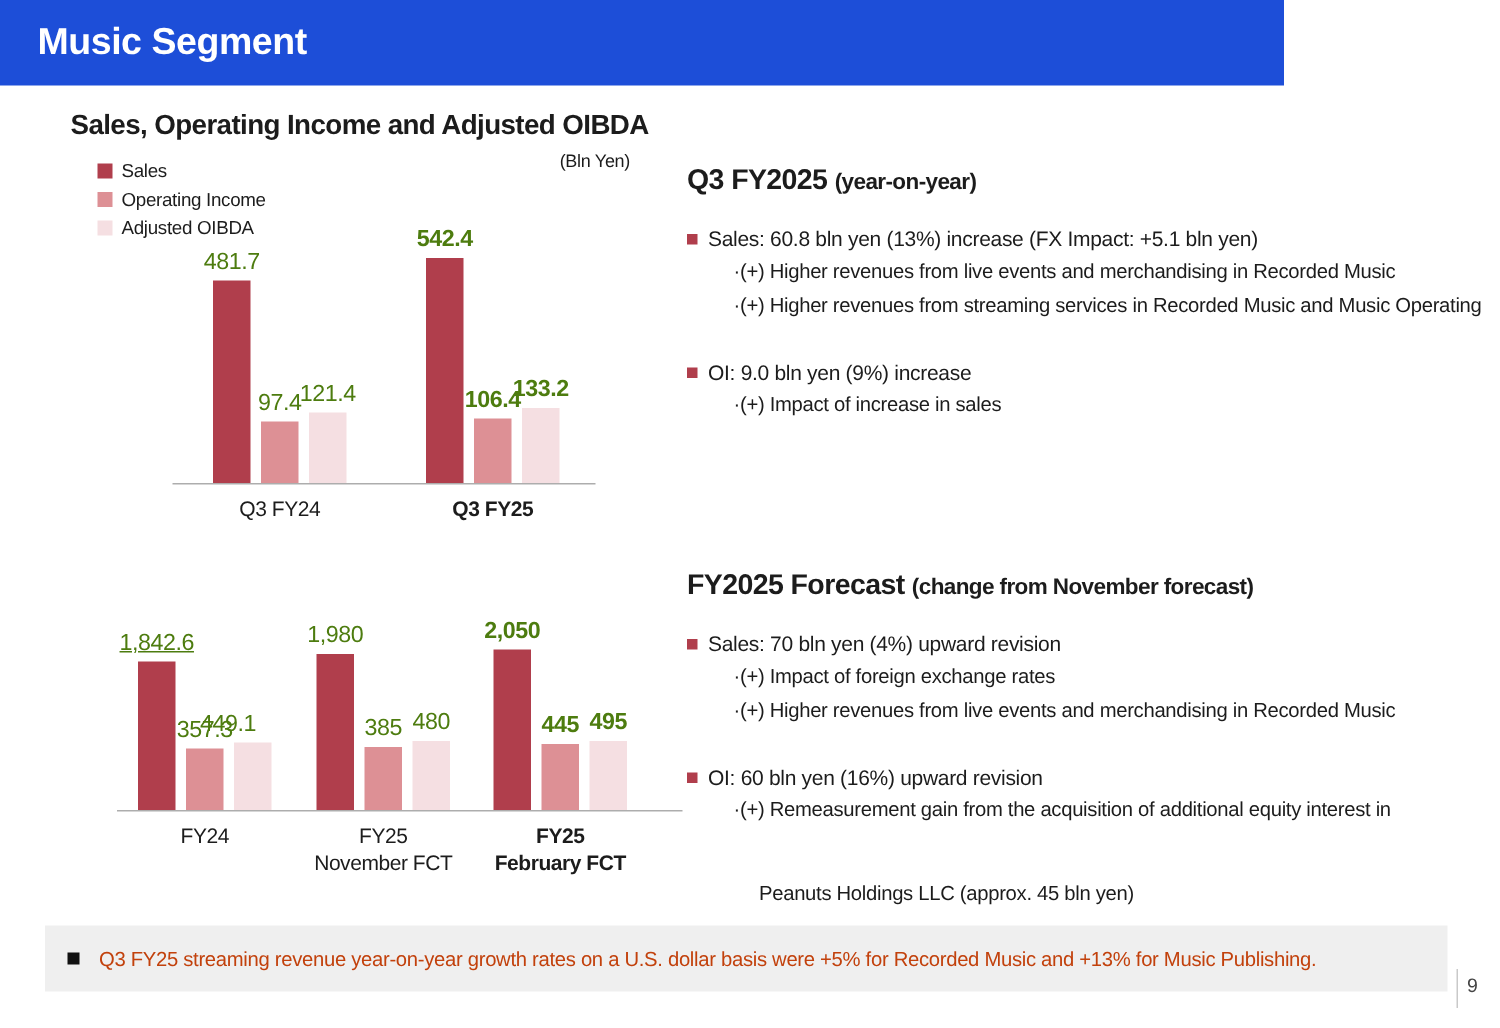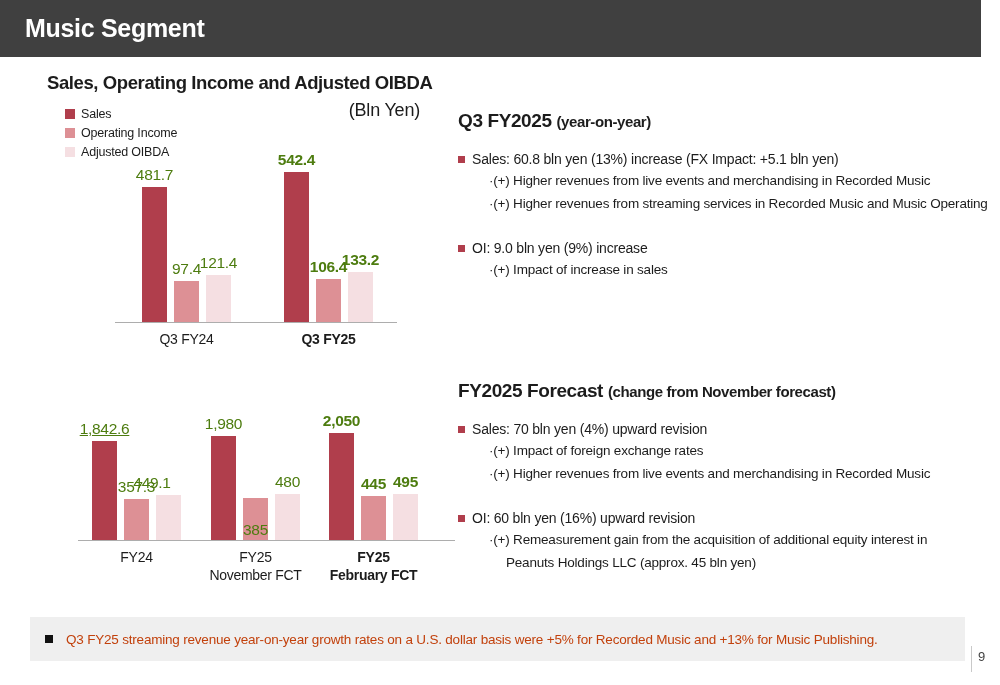--- a/index.html
+++ b/index.html
@@ -1,49 +1,49 @@
 <!DOCTYPE html>
 <html><head>
 <meta charset="utf-8">
 <style>
   html,body{margin:0;padding:0;background:#fff;}
   .slide{
     position:relative;width:1000px;height:685px;background:#ffffff;overflow:hidden;
     font-family:"Liberation Sans",sans-serif;color:#1c1c1c;
   }
   
-  .titlebar{position:absolute;left:0;top:0;width:981px;height:57px;background:#404040;display:flex;align-items:center;}
+  .titlebar{position:absolute;left:0;top:0;width:856px;height:57px;background:#1d4ed8;display:flex;align-items:center;}
   .titlebar h1{margin:0 0 0 25px;color:#ffffff;font-size:25px;font-weight:bold;letter-spacing:-0.3px;}
   
   .section-title{position:absolute;left:47px;top:72px;font-size:18.5px;font-weight:bold;letter-spacing:-0.4px;}
   
   .chart-layer{position:absolute;left:0;top:0;width:1000px;height:685px;pointer-events:none;}
   .axis{position:absolute;height:1px;background:#adadad;}
   .bar{position:absolute;}
   .val{position:absolute;transform:translateX(-50%);font-size:15.5px;white-space:nowrap;color:#4d7c0f;letter-spacing:-0.3px;}
   .val.em{font-weight:bold;}
   .xlab{position:absolute;transform:translateX(-50%);font-size:14px;text-align:center;line-height:18px;white-space:nowrap;letter-spacing:-0.3px;}
   .xlab.em{font-weight:bold;}
   
   .legend{position:absolute;left:65px;top:104px;}
   .legend-row{display:flex;align-items:center;height:19px;}
   .legend-sq{width:10px;height:10px;margin-right:6px;flex:none;}
   .legend-label{font-size:12.5px;letter-spacing:-0.2px;}
-  .unit{position:absolute;left:420px;top:100px;transform:translateX(-100%);font-size:18px;letter-spacing:-0.2px;}
+  .unit{position:absolute;left:420px;top:100px;transform:translateX(-100%);font-size:12px;letter-spacing:-0.2px;}
   
   .rsec{position:absolute;left:458px;width:535px;}
   .rsec h3{margin:16px 0 12px 0;font-size:19px;font-weight:bold;letter-spacing:-0.4px;}
   .rsec h3 .note{font-size:15px;}
   .bgroup{margin-top:16px;}
   .bgroup + .bgroup{margin-top:22px;}
   .bullet-row{display:flex;font-size:14px;line-height:22px;letter-spacing:-0.2px;}
   .bullet-sq{width:7px;height:7px;background:#b03e4c;margin:8px 7px 0 0;flex:none;}
   .subs{margin-left:31px;font-size:13.5px;line-height:22.5px;letter-spacing:-0.2px;}
   .sub-line{white-space:nowrap;}
-  .sub-cont{margin-left:17px;white-space:nowrap;}
+  .sub-cont{margin-left:17px;white-space:nowrap;margin-top:33px;}
   
   .note-bar{position:absolute;left:30px;top:617px;width:935px;height:44px;background:#efefef;display:flex;align-items:center;}
   .note-sq{width:8px;height:8px;background:#111;margin:0 13px 0 15px;flex:none;}
   .note-text{font-size:13.5px;letter-spacing:-0.2px;color:#c2410c;}
   .pg-line{position:absolute;left:971px;top:646px;height:26px;width:0;border-left:1px solid #c9c9c9;}
   .pg-num{position:absolute;left:978px;top:649px;font-size:13px;color:#444;}
 </style>
 </head>
 <body>
 
@@ -99,21 +99,21 @@
       <div class="bar" style="left: 124px; width: 25px; height: 41px; top: 499px; background: rgb(221, 144, 149);"></div>
       <div class="val" style="left: 136.5px; top: 478px;">357.3</div>
       <div class="bar" style="left: 156px; width: 25px; height: 45px; top: 495px; background: rgb(245, 223, 226);"></div>
       <div class="val" style="left: 152px; top: 474px;">449.1</div>
       <div class="xlab" style="left: 136.5px; top: 548px;">
         <div>FY24</div>
       </div>
       <div class="bar" style="left: 211px; width: 25px; height: 104px; top: 436px; background: rgb(176, 62, 76);"></div>
       <div class="val" style="left: 223.5px; top: 415px;">1,980</div>
       <div class="bar" style="left: 243px; width: 25px; height: 42px; top: 498px; background: rgb(221, 144, 149);"></div>
-      <div class="val" style="left: 255.5px; top: 477px; margin-top: 44px;">385</div>
+      <div class="val" style="left: 255.5px; top: 477px;">385</div>
       <div class="bar" style="left: 275px; width: 25px; height: 46px; top: 494px; background: rgb(245, 223, 226);"></div>
       <div class="val" style="left: 287.5px; top: 473px;">480</div>
       <div class="xlab" style="left: 255.5px; top: 548px;">
         <div>FY25</div>
         <div>November FCT</div>
       </div>
       <div class="bar" style="left: 329px; width: 25px; height: 107px; top: 433px; background: rgb(176, 62, 76);"></div>
       <div class="val em" style="left: 341.5px; top: 412px;">2,050</div>
       <div class="bar" style="left: 361px; width: 25px; height: 44px; top: 496px; background: rgb(221, 144, 149);"></div>
       <div class="val em" style="left: 373.5px; top: 475px;">445</div>

